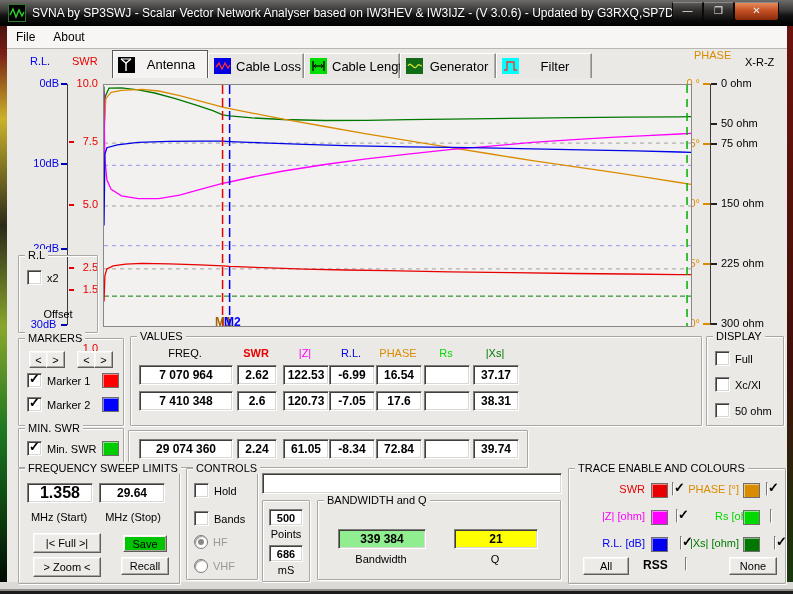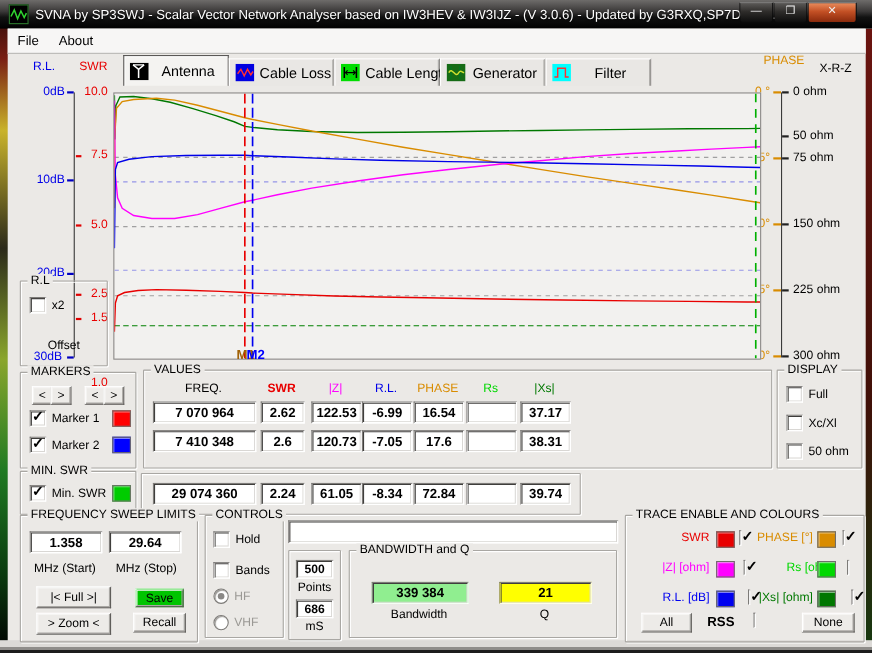--- a/index.html
+++ b/index.html
@@ -314,21 +314,21 @@
     <div class="field vfield" style="left:108px;top:8px;width:38px">2.24</div>
     <div class="field vfield" style="left:154px;top:8px;width:44px">61.05</div>
     <div class="field vfield" style="left:200px;top:8px;width:44px">-8.34</div>
     <div class="field vfield" style="left:247px;top:8px;width:44px">72.84</div>
     <div class="field vfield" style="left:295px;top:8px;width:44px"></div>
     <div class="field vfield" style="left:344px;top:8px;width:44px">39.74</div>
   </div>
 
   <div class="abs gbox" style="left:18px;top:468px;width:160px;height:114px">
     <span class="legend">FREQUENCY SWEEP LIMITS</span>
-    <div class="field abs" style="left:8px;top:14px;width:64px;height:18px;font-size:12px">1.358</div>
+    <div class="field abs" style="left:8px;top:14px;width:64px;height:18px;font-size:16px">1.358</div>
     <div class="field abs" style="left:80px;top:14px;width:64px;height:18px;font-size:12px">29.64</div>
     <div class="abs lbl" style="left:2px;top:42px;width:76px;text-align:center">MHz  (Start)</div>
     <div class="abs lbl" style="left:76px;top:42px;width:76px;text-align:center">MHz  (Stop)</div>
     <div class="btn abs" style="left:14px;top:64px;width:66px;height:18px">|&lt; Full &gt;|</div>
     <div class="btn abs" style="left: 104px; top: 66px; width: 42px; height: 15px; background: rgb(0, 196, 0);">Save</div>
     <div class="btn abs" style="left:14px;top:88px;width:66px;height:18px">&gt; Zoom &lt;</div>
     <div class="btn abs" style="left:102px;top:88px;width:46px;height:16px">Recall</div>
   </div>
 
   <div class="abs gbox" style="left:186px;top:468px;width:70px;height:110px">

